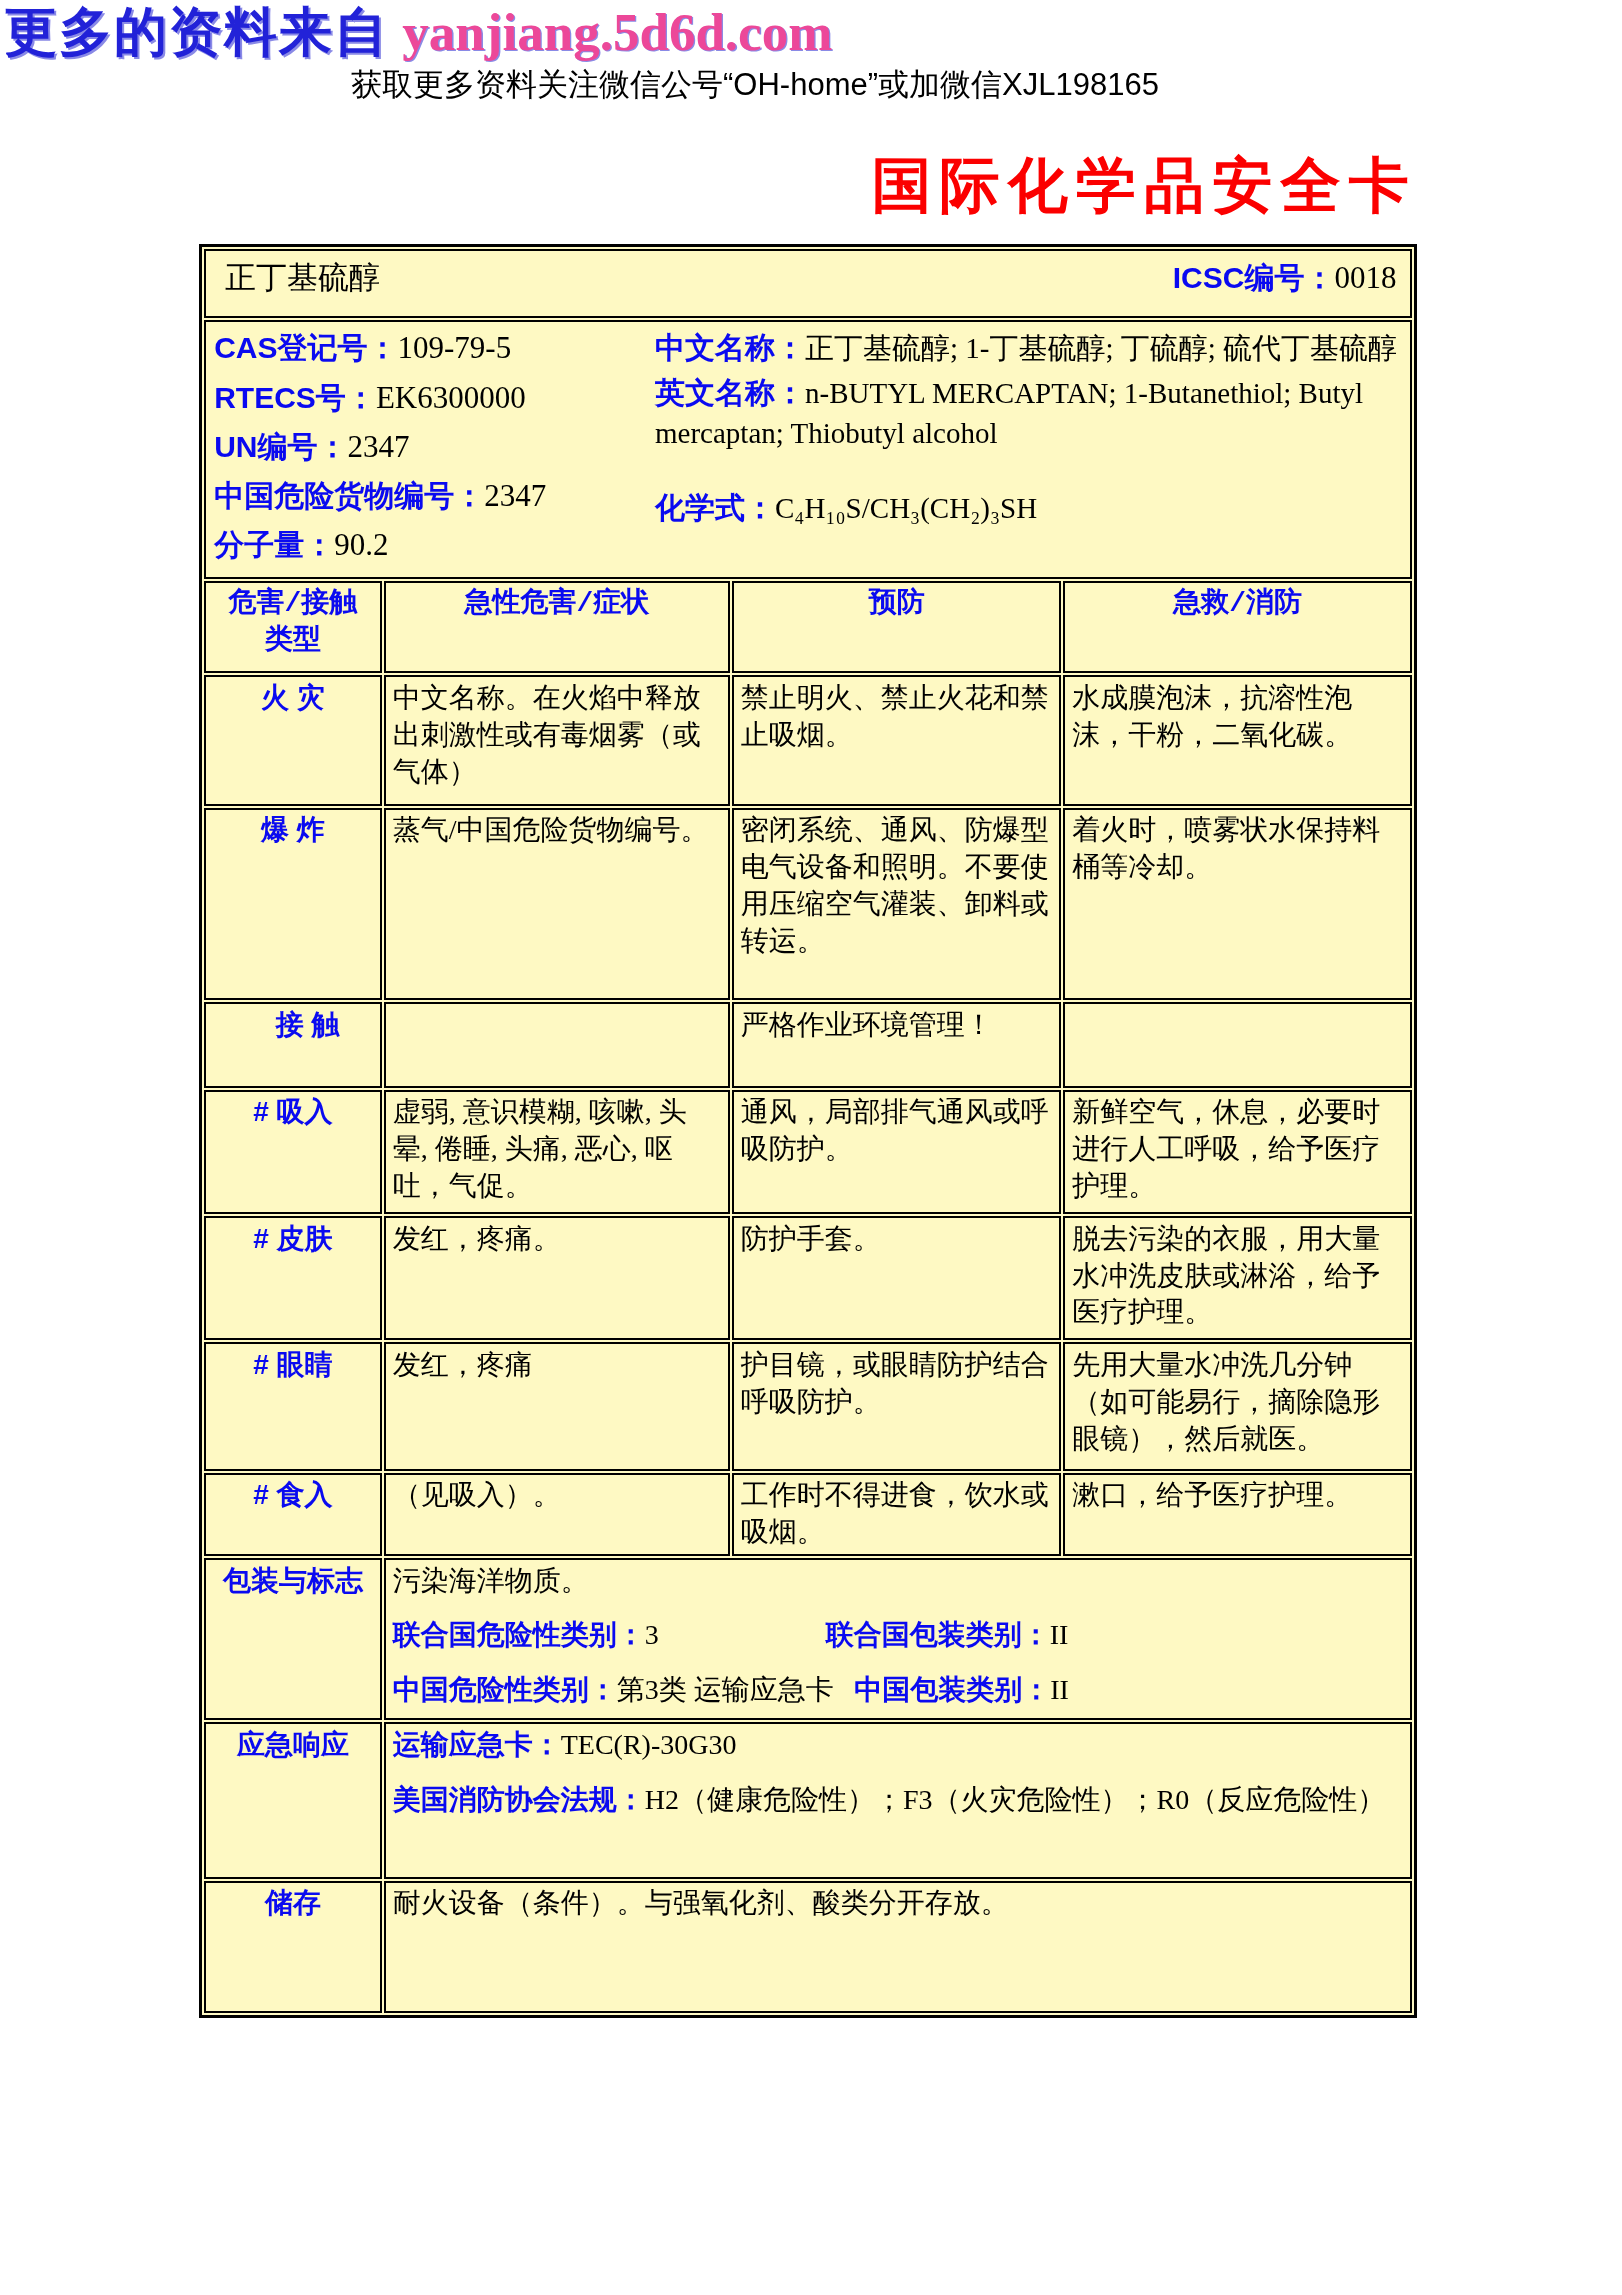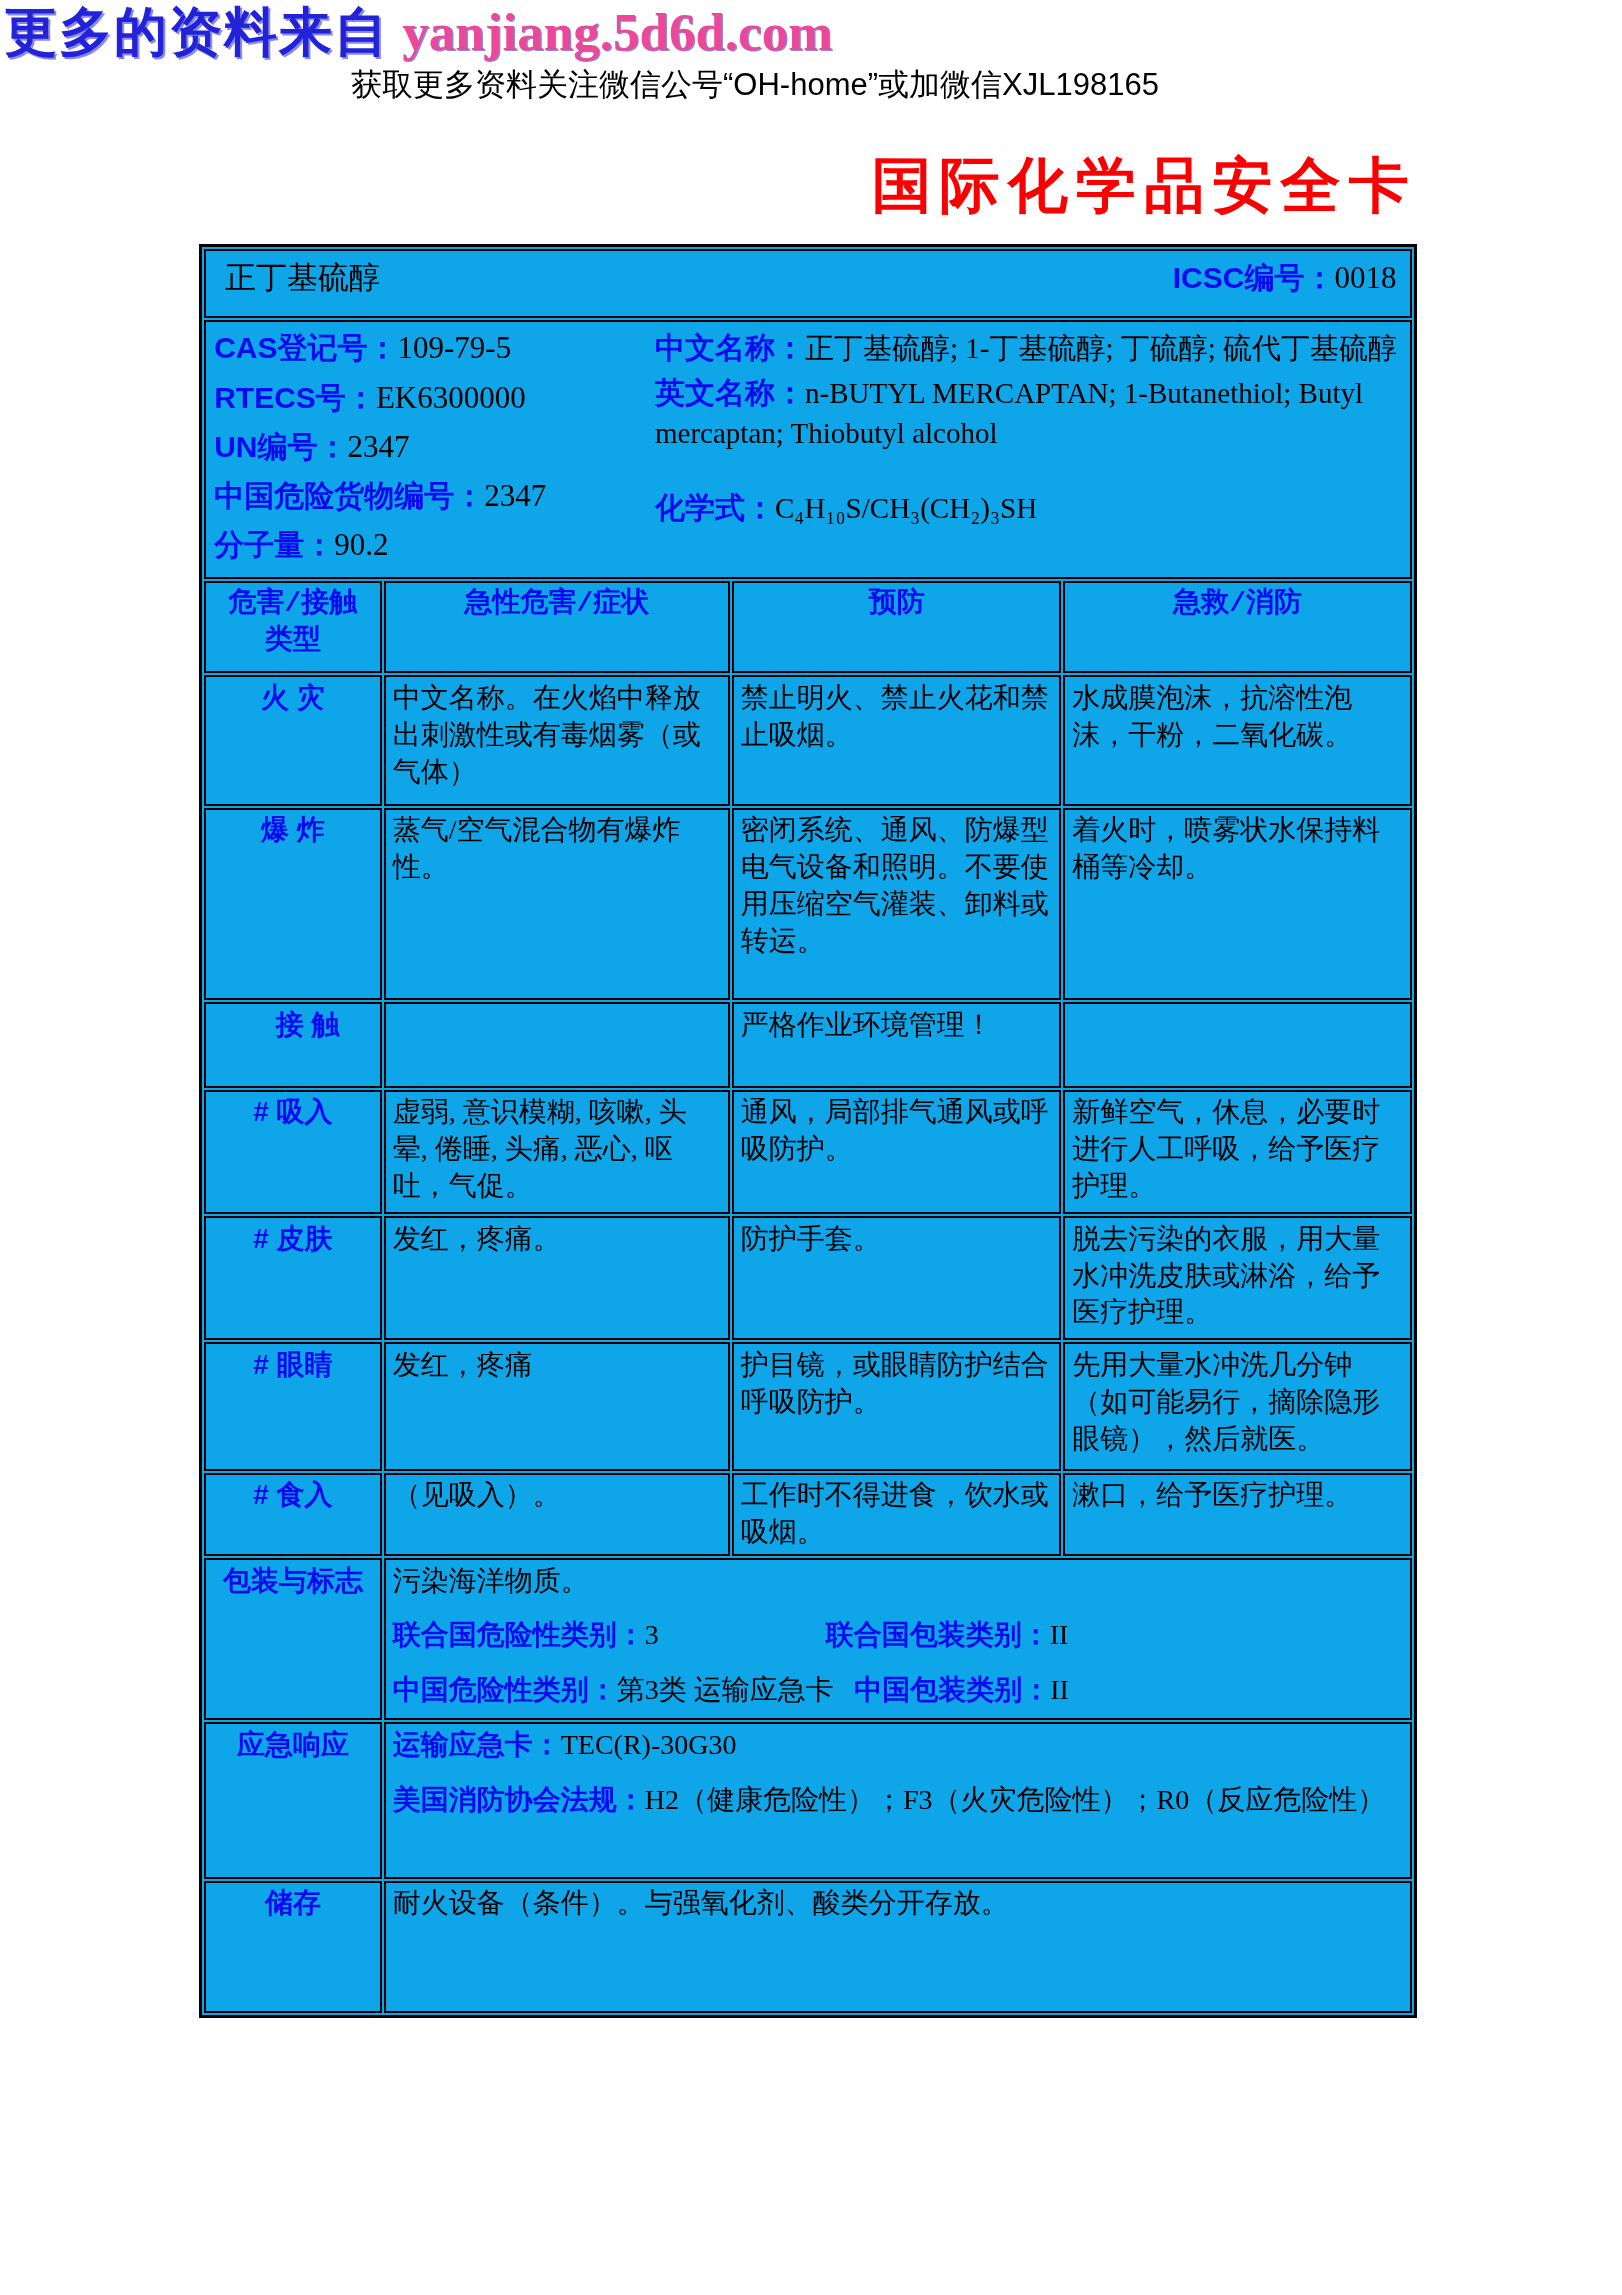--- a/index.html
+++ b/index.html
@@ -52,21 +52,21 @@
     font-family: Liberation Mono, monospace;
   }
   
   table.icsc {
     margin-left: 199px;
     width: 1218px;
     table-layout: fixed;
     border-collapse: separate;
     border-spacing: 2px;
     border: 3.4px solid #000;
-    background: #0ea5e9;
+    background: #fef9c3;
   }
   table.icsc td {
     border: 2px solid #000;
     padding: 2.7px 6.8px;
     vertical-align: top;
     font-size: 28px;
     line-height: 1.32;
     overflow: hidden;
   }
   
@@ -200,21 +200,21 @@
 
   <tr>
     <td class="c1" style="height:121px;">火 灾</td>
     <td>中文名称。在火焰中释放出刺激性或有毒烟雾（或气体）</td>
     <td>禁止明火、禁止火花和禁止吸烟。</td>
     <td>水成膜泡沫，抗溶性泡沫，干粉，二氧化碳。</td>
   </tr>
 
   <tr>
     <td class="c1" style="height:183px;">爆 炸</td>
-    <td>蒸气/空气混合物有爆炸性。</td>
+    <td>蒸气/中国危险货物编号。</td>
     <td>密闭系统、通风、防爆型电气设备和照明。不要使用压缩空气灌装、卸料或转运。</td>
     <td>着火时，喷雾状水保持料桶等冷却。</td>
   </tr>
 
   <tr>
     <td class="c1" style="height:76px;padding-left:36px;">接 触</td>
     <td></td>
     <td>严格作业环境管理！</td>
     <td></td>
   </tr>

